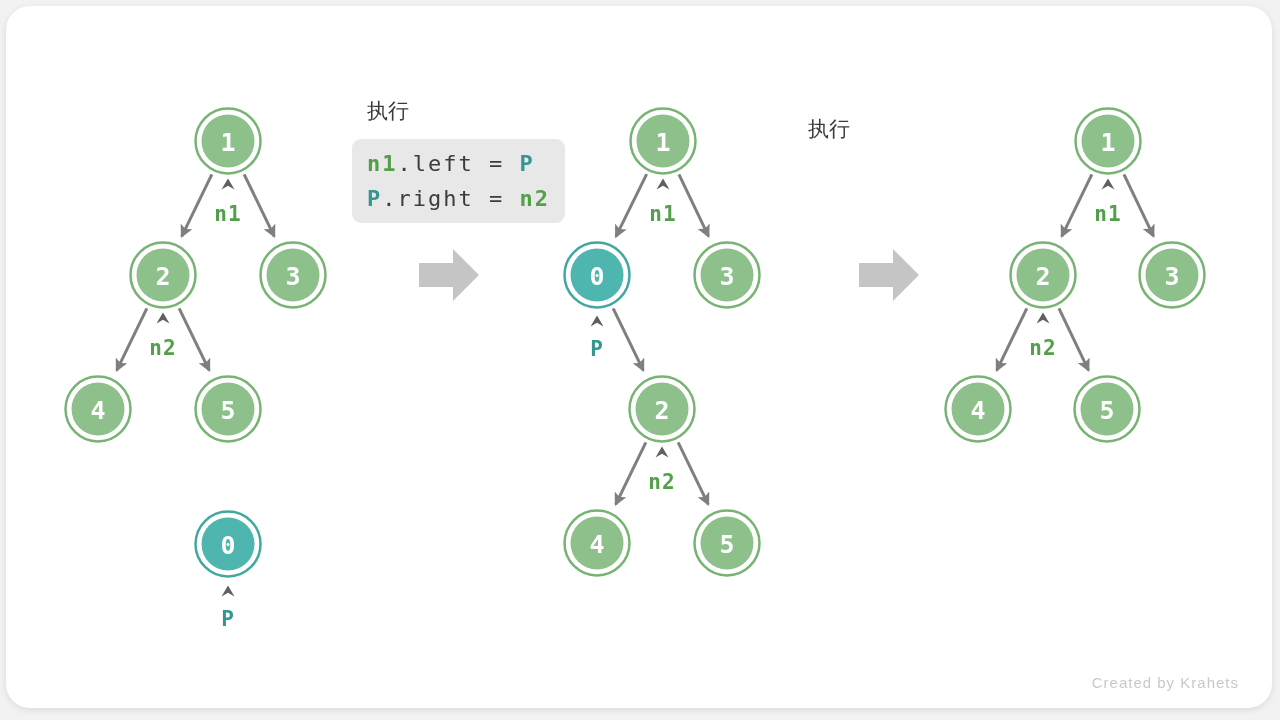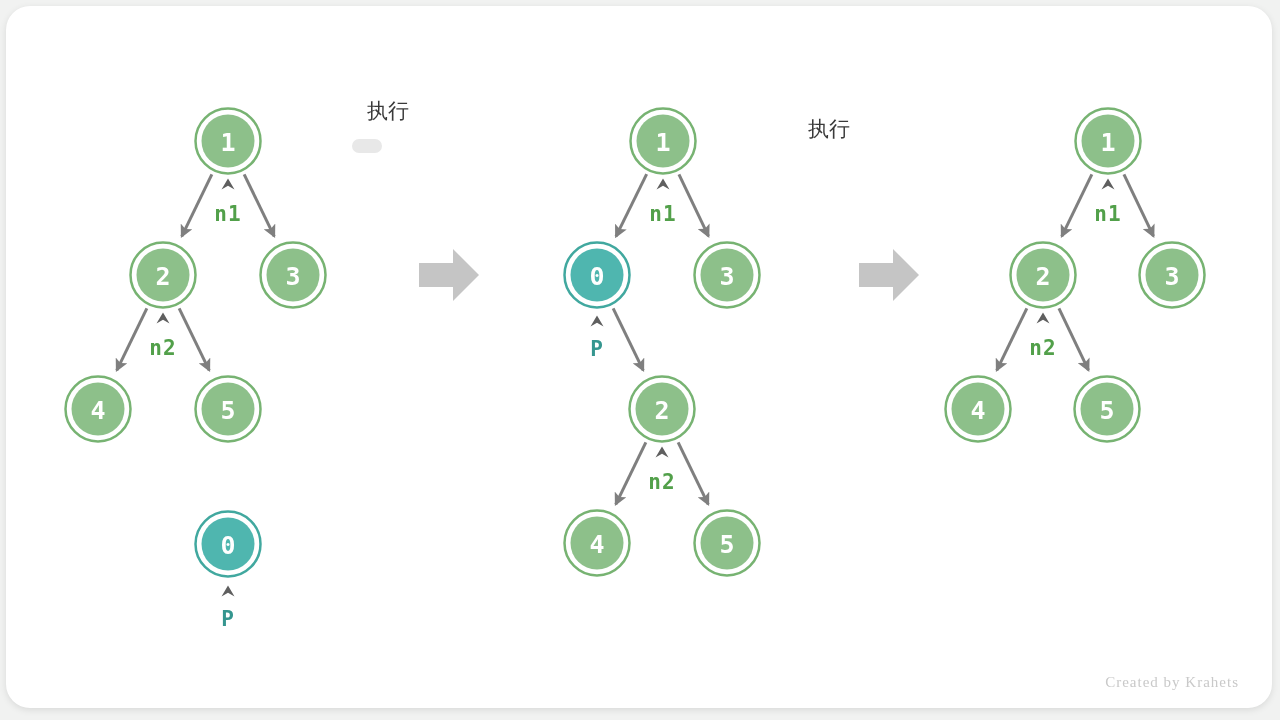--- a/index.html
+++ b/index.html
@@ -34,21 +34,21 @@
     border-radius:9px; padding:7px 15px;
     font-family:var(--mono); font-size:22px; letter-spacing:2px;
     line-height:35px; color:var(--code-text); white-space:pre;
   }
   .code-line{ display:block; }
   .code-line .tok[data-color="green"]{ color:var(--green); font-weight:bold; }
   .code-line .tok[data-color="teal"]{ color:var(--teal); font-weight:bold; }
   .code-line .tok[data-color="plain"]{ color:var(--code-text); }
   .watermark{
     position:absolute; right:41px; top:674px;
-    font-family:Liberation Serif, serif; font-size:15px; color:#c9c9c9;
+    font-family:Liberation Sans, sans-serif; font-size:15px; color:#c9c9c9;
     letter-spacing:1px;
   }
 </style>
 </head>
 <body>
 
 <div class="page">
   <div class="card"></div>
 
   <svg class="diagram" id="diagram" width="1280" height="720" viewBox="0 0 1280 720">
@@ -192,21 +192,21 @@
           <path d="M 1036.5 323.5 L 1043 312.5 L 1049.5 323.5 L 1043 319.8 Z" fill="#5F5F5F"></path>
           <text x="1043" y="355" fill="#52A04A" text-anchor="middle" font-family="DejaVu Sans Mono, Liberation Mono, monospace" font-size="21" font-weight="bold" letter-spacing="1">n2</text>
         </g>
       </g>
       <polygon points="419,263 453,263 453,249 479,275 453,301 453,287 419,287" fill="#C5C5C5"></polygon>
       <polygon points="859,263 893,263 893,249 919,275 893,301 893,287 859,287" fill="#C5C5C5"></polygon>
     </svg>
 
   <div class="exec exec1">
     <div class="exec-title">执行</div>
-    <div class="code-box"></div>
+    <div class="code-box"><span class="code-line"><span class="tok" data-color="green">n1</span><span class="tok" data-color="plain">.left = </span><span class="tok" data-color="teal">P</span></span><span class="code-line"><span class="tok" data-color="teal">P</span><span class="tok" data-color="plain">.right = </span><span class="tok" data-color="green">n2</span></span></div>
   </div>
 
   <div class="exec exec2">
     <div class="exec-title">执行</div>
   </div>
 
   <div class="watermark">Created by Krahets</div>
 </div>
 
 </body></html>

